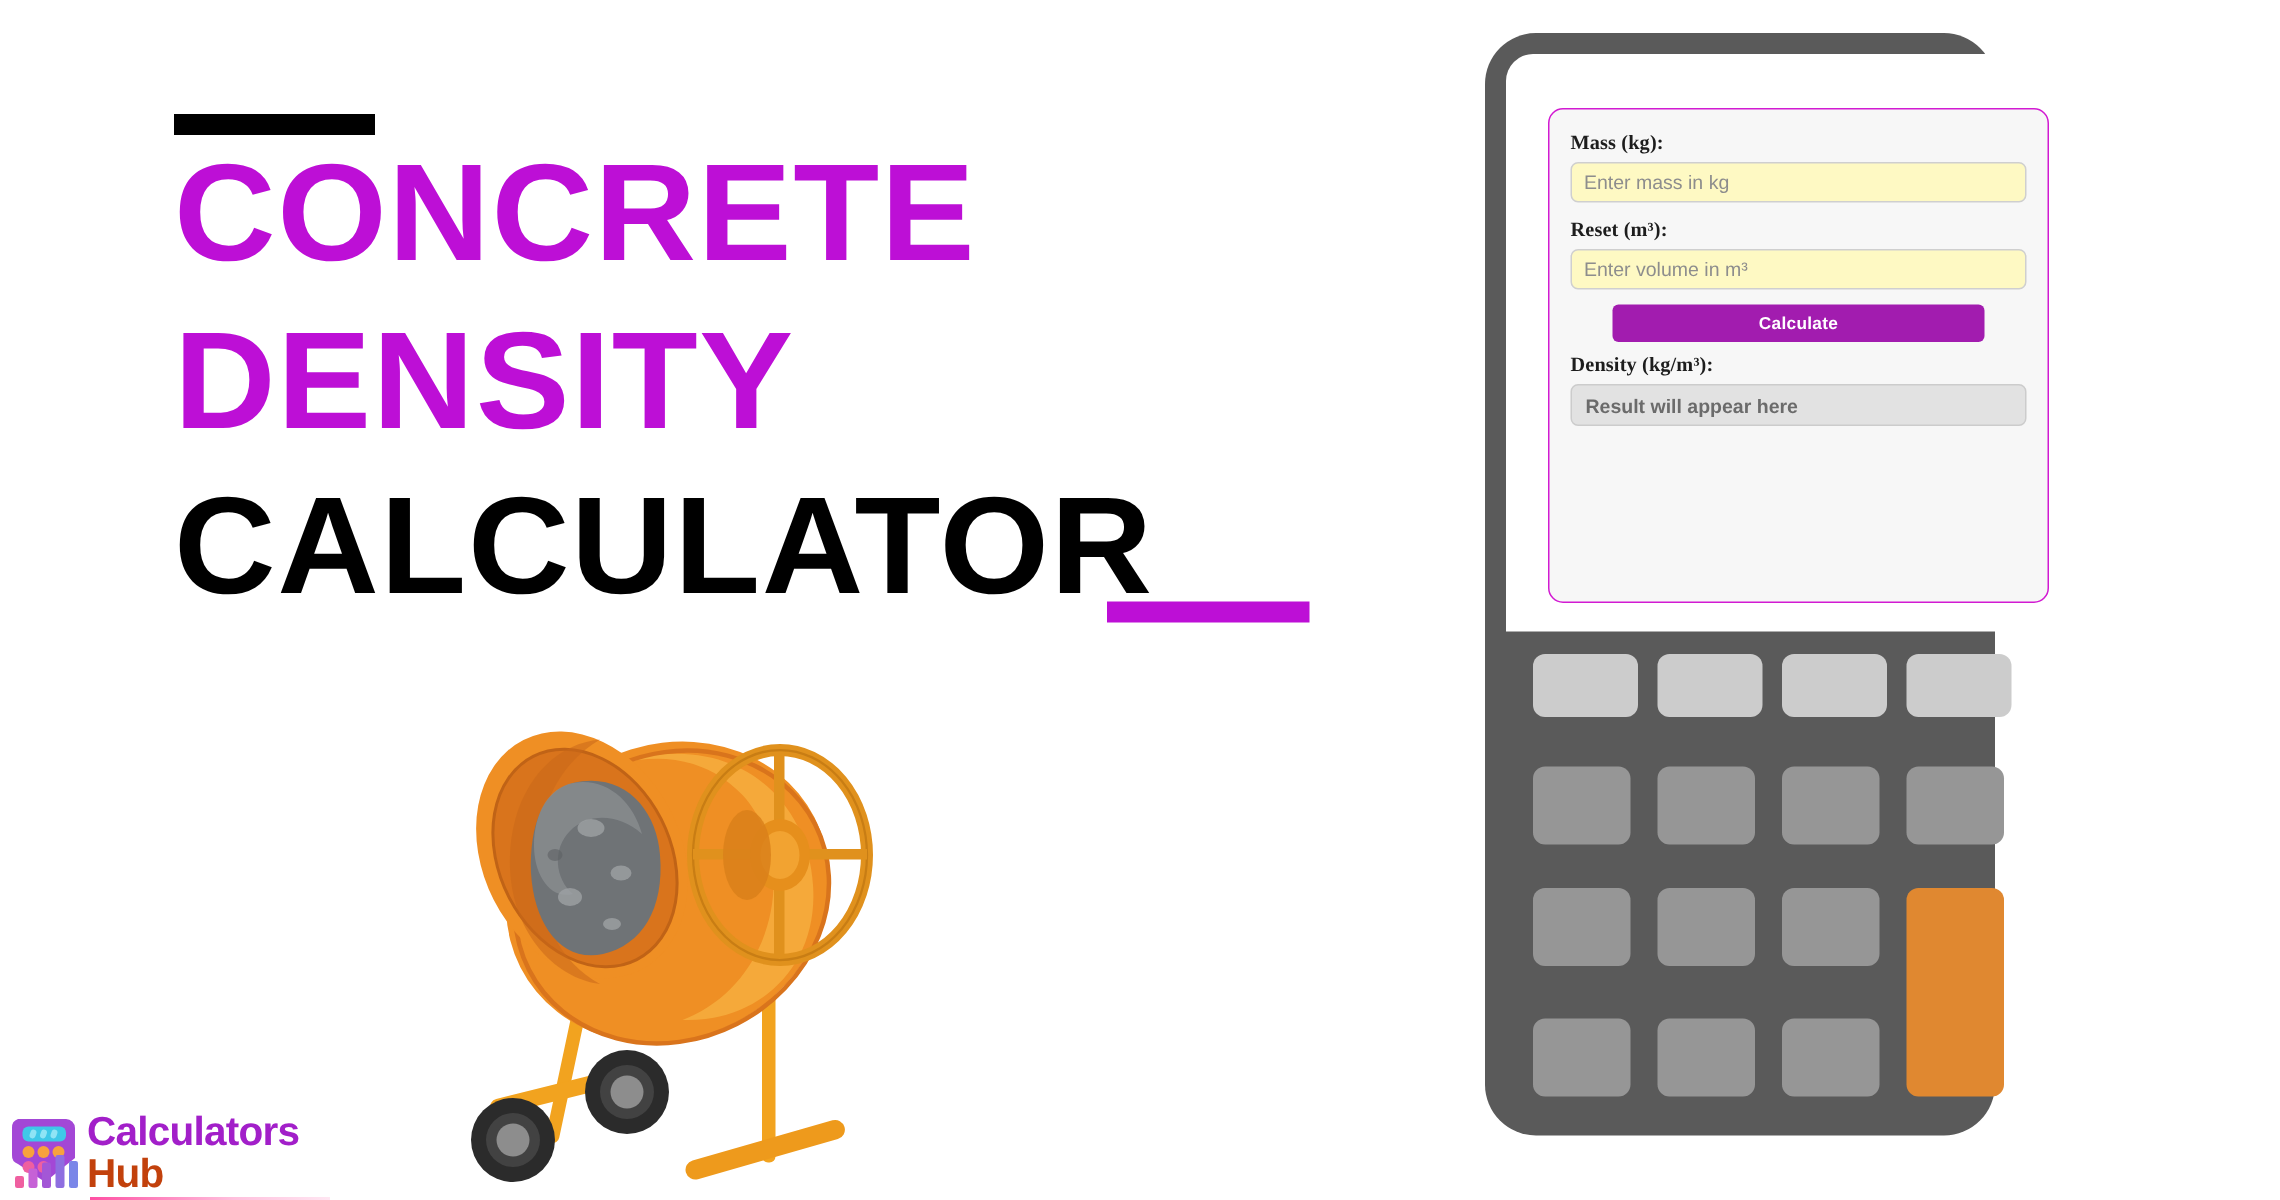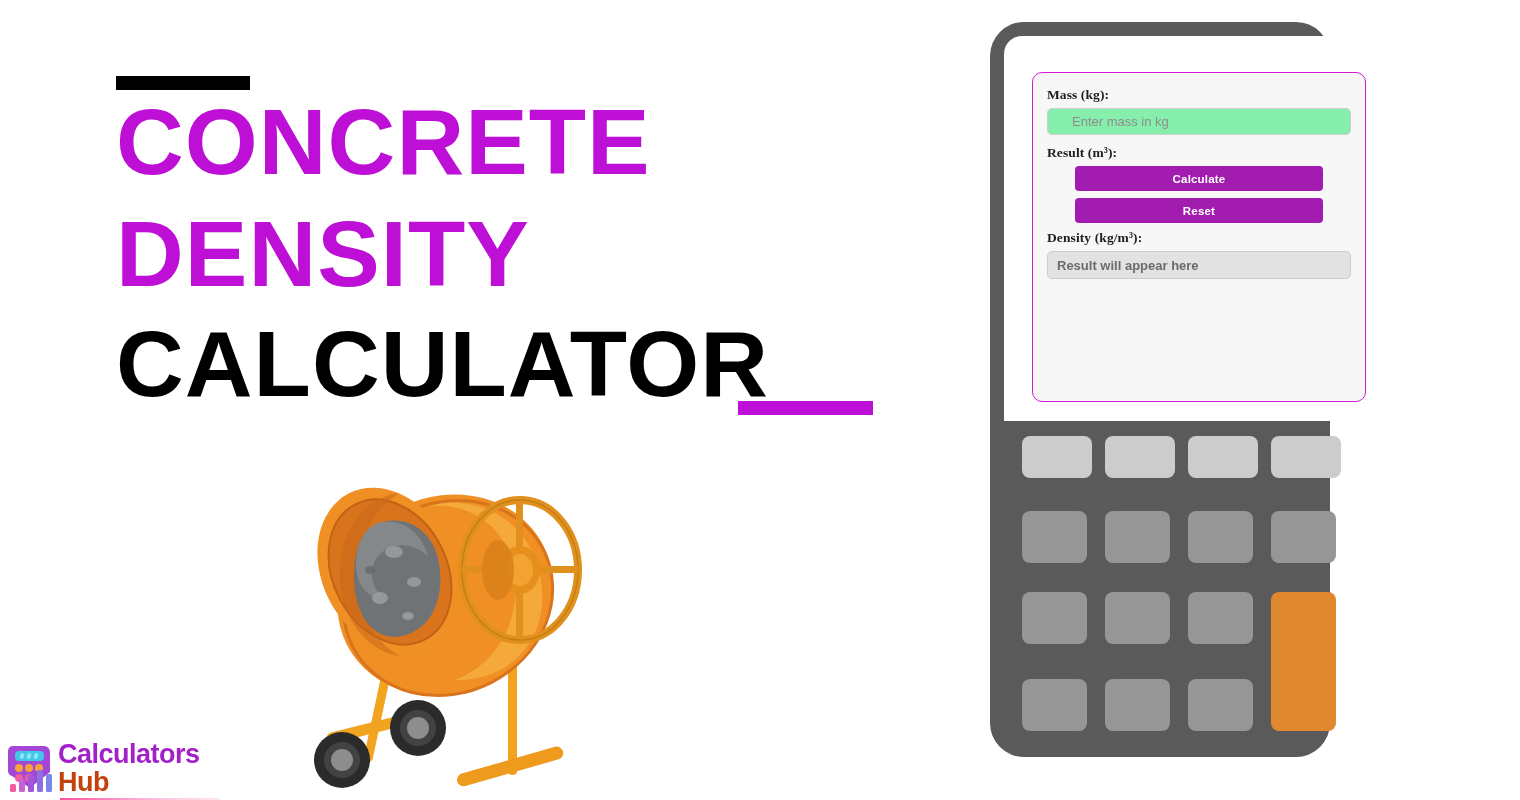--- a/index.html
+++ b/index.html
@@ -147,24 +147,24 @@
     color: #1d1d1d;
     margin: 0 0 5px 0;
     display: block;
     letter-spacing: 0.1px;
   }
   .field-input {
     display: block;
     width: 100%;
     height: 27px;
     box-sizing: border-box;
-    background: #86efac;
+    background: #fef9c3;
     border: 1px solid #cfcfcf;
     border-radius: 5px;
-    padding: 0 24px;
+    padding: 0 8px;
     font-family: "Liberation Sans", sans-serif;
     font-size: 13px;
     color: #444444;
     outline: none;
     margin-bottom: 10px;
   }
   .field-input::placeholder { color: #8d8d8d; }
 
   .action-button {
     display: block;
@@ -325,25 +325,25 @@
 
 <div id="calculator-device">
 
   <div id="calculator-screen">
 
     <div id="calculator-form">
 
       <label class="field-label">Mass (kg):</label>
       <input class="field-input" type="text" placeholder="Enter mass in kg" style="">
 
-      <label class="field-label">Result (m³):</label>
+      <label class="field-label">Reset (m³):</label>
+      <input class="field-input" type="text" placeholder="Enter volume in m³" style="">
 
       <button class="action-button">Calculate</button>
 
-      <button class="action-button">Reset</button>
 
       <label class="field-label" id="result-label">Density (kg/m³):</label>
 
       <div id="result-box">Result will appear here</div>
     </div>
   </div>
 
   <div id="calculator-keypad">
 
     <button class="key key-light" style="left:4px;   top:8px;  width:70px; height:42px;"></button>

